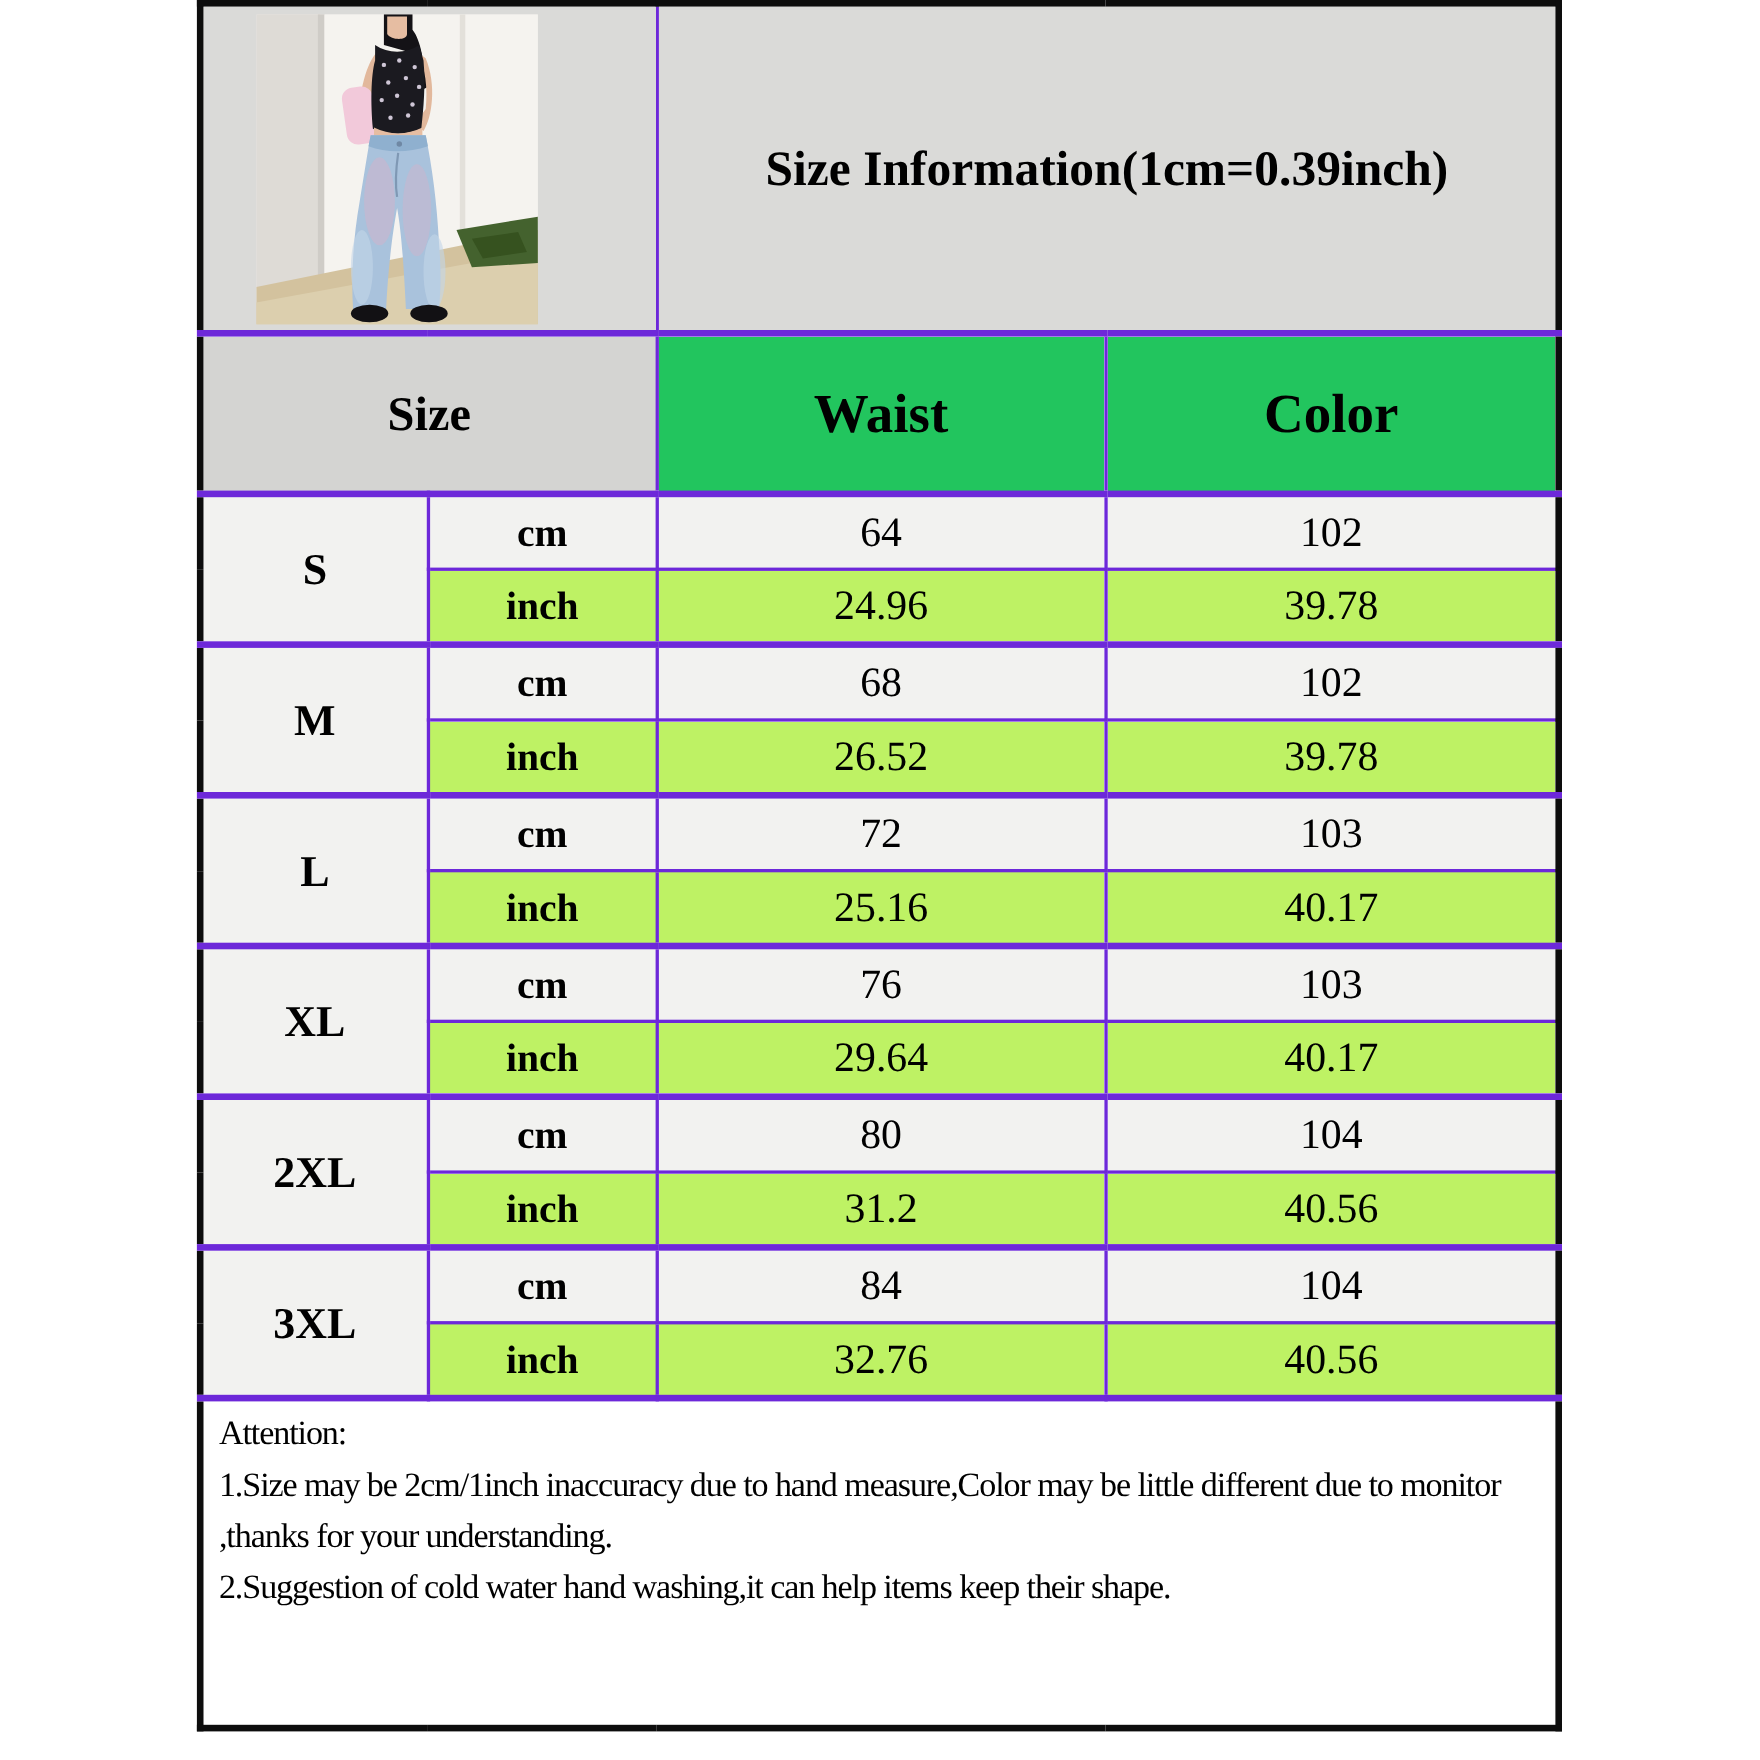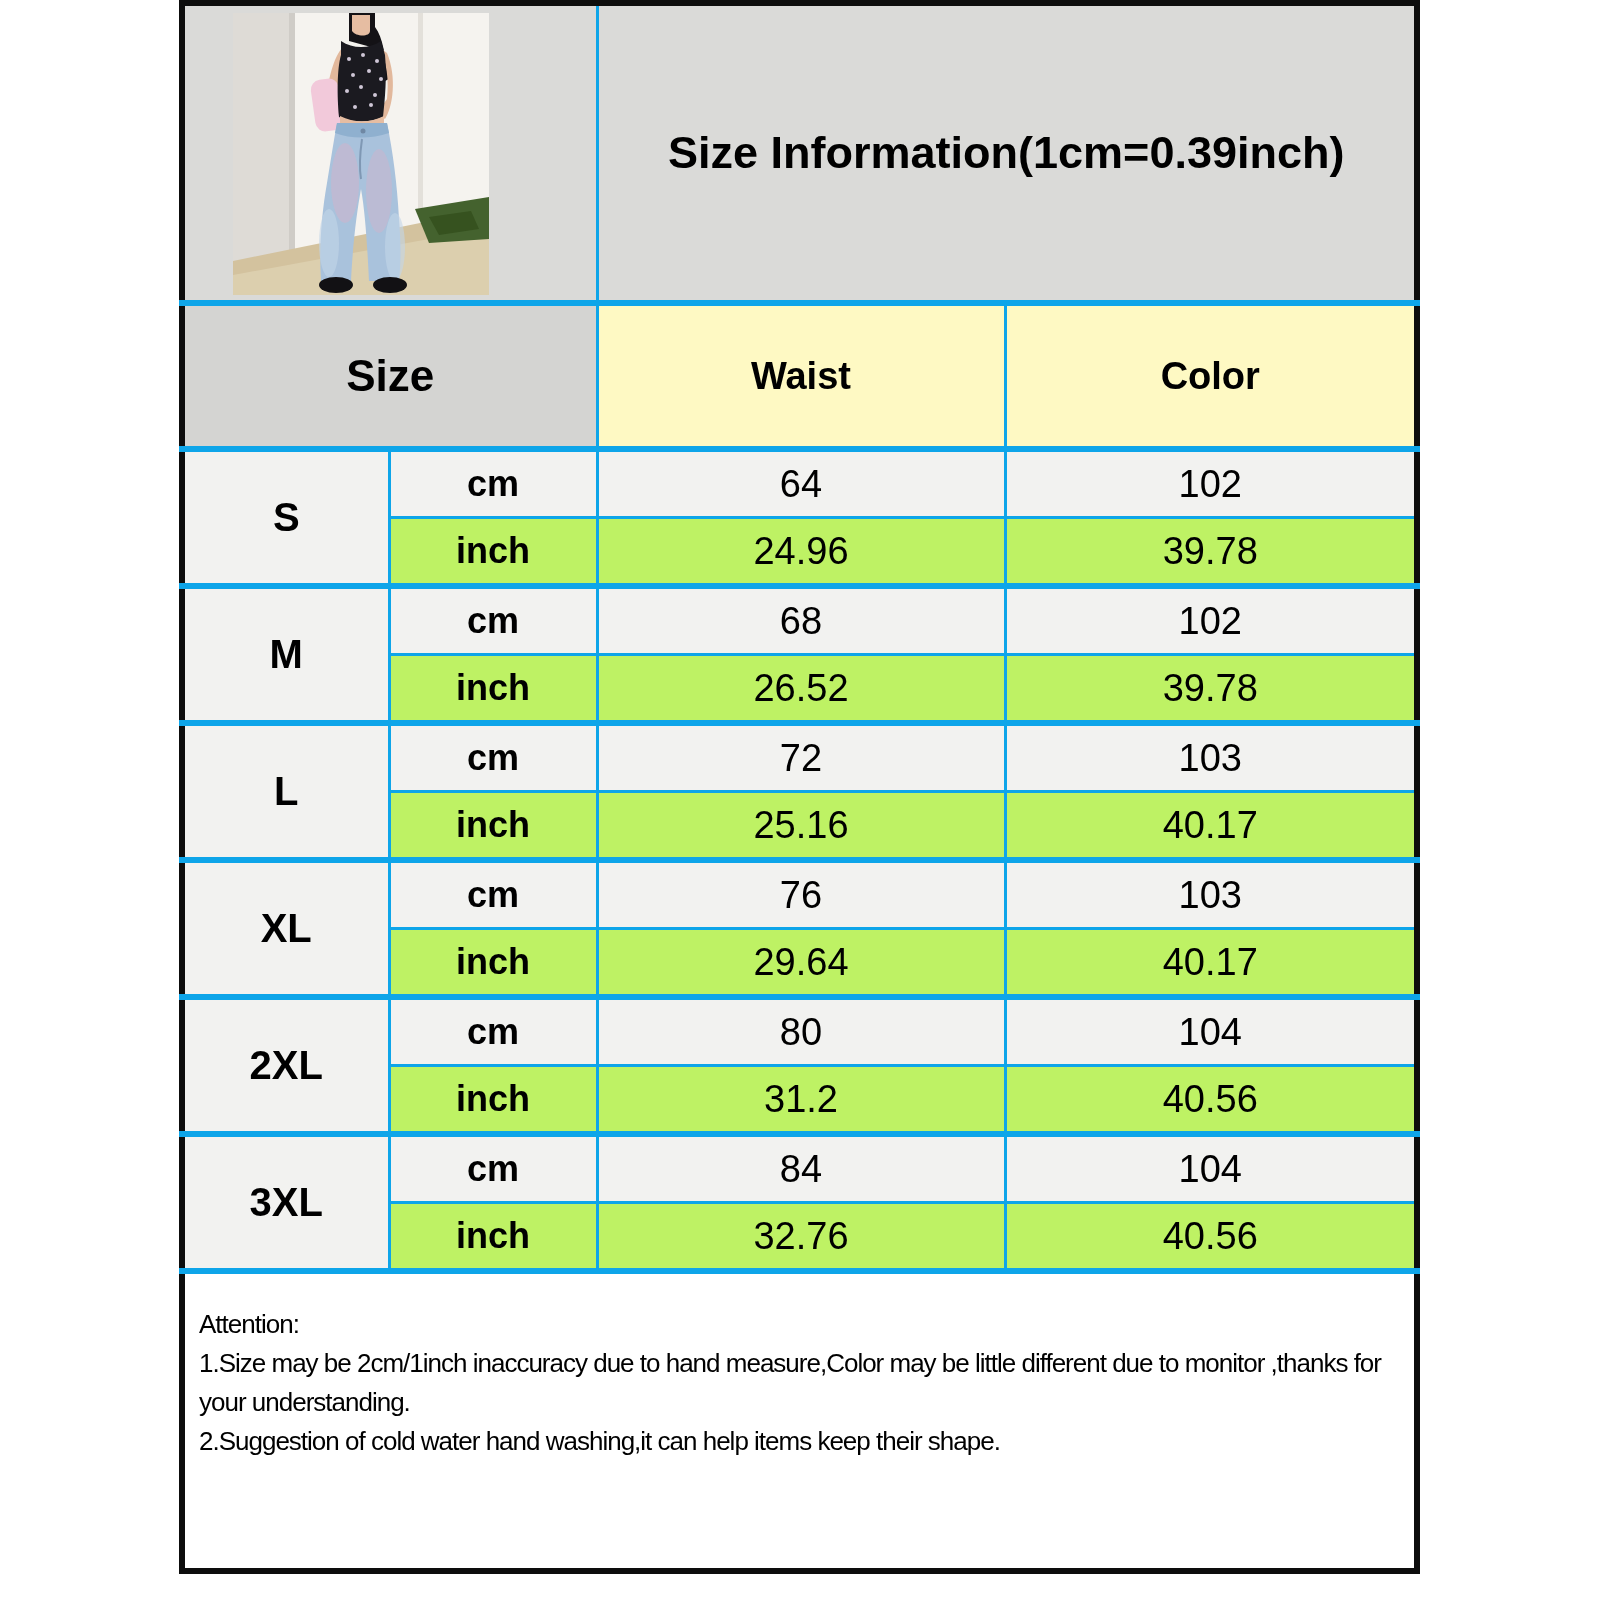--- a/index.html
+++ b/index.html
@@ -8,52 +8,52 @@
     font-family: "Liberation Sans", "DejaVu Sans", sans-serif;
     color: #000;
   }
   .sheet { position: absolute; left: 0; top: 0; width: 1600px; height: 1600px; background: #fff; }
 
   table.size-chart {
     position: absolute; left: 179px; top: 0px;
     width: 1241px; border-collapse: collapse; table-layout: fixed;
     border: 6px solid #0d0d0d;
   }
-  td { border: 3px solid #0ea5e9; padding: 0; text-align: center; vertical-align: middle; overflow: hidden; }
+  td { border: 3px solid #6d28d9; padding: 0; text-align: center; vertical-align: middle; overflow: hidden; font-family: Liberation Serif, serif; }
 
   
   tr.r-photo  > td { height: 294px; }
   tr.r-header > td { height: 140px; }
   tr.r-unit   > td { height: 64px; }
   td.attention-cell { height: 288px; }
 
   
   tr.r-header > td { border-top-width: 6px; border-bottom-width: 6px; }
   tr.block-start > td { border-top-width: 6px; }
   td.attention-cell { border-top-width: 6px; }
 
   
   td.photo-cell { background: #dadad8; position: relative; }
   td.title-cell { background: #dadad8; }
   .title-text { font-size: 45px; font-weight: bold; letter-spacing: 0px; }
 
   td.size-header-cell { background: #d4d4d2; font-size: 44px; font-weight: bold; }
-  td.col-header-cell  { background: #fef9c3; font-size: 38px; font-weight: bold; }
+  td.col-header-cell  { background: #22c55e; font-size: 50px; font-weight: bold; }
 
   td.size-label-cell { background: #c8c6c5; font-size: 40px; font-weight: bold; }
   tr.row-cm   > td { background: #f2f2f0; }
   tr.row-inch > td { background: #bef264; }
   td.unit-cell  { font-size: 36px; font-weight: bold; }
   td.value-cell { font-size: 38px; font-weight: 400; }
 
   td.attention-cell {
     background: #ffffff; text-align: left; vertical-align: top;
     padding: 6px 16px 0 14px;
   }
-  .attention-text { font-size: 26px; line-height: 1.5; letter-spacing: -1px; margin-top: 25px; }
+  .attention-text { font-size: 31px; line-height: 1.5; letter-spacing: -1px; }
   .attention-text p { margin: 0; }
 
   .photo-frame { position: absolute; left: 48px; top: 7px; width: 256px; height: 282px; }
   .photo-frame svg { display: block; }
 </style>
 </head>
 <body>
 
 <div class="sheet">
   <table class="size-chart">

